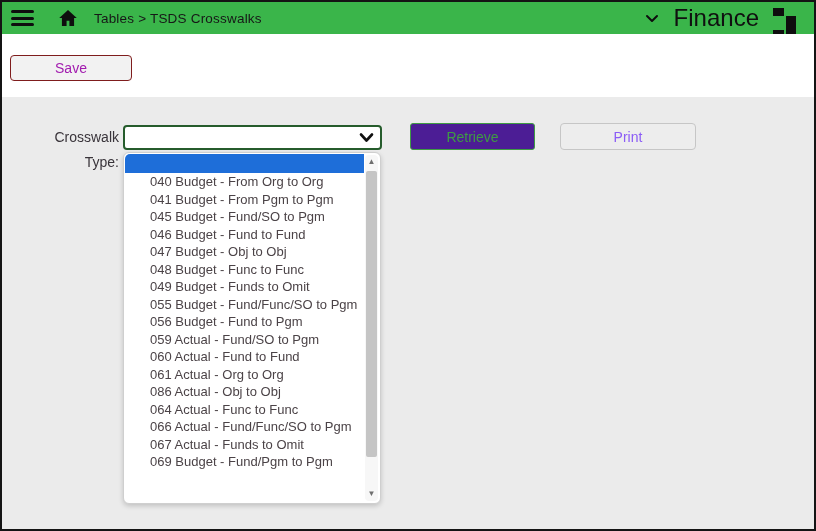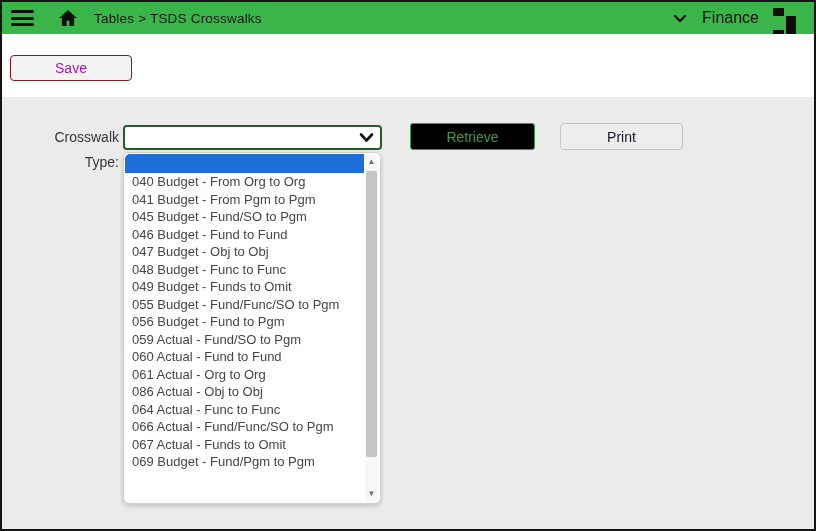--- a/index.html
+++ b/index.html
@@ -15,21 +15,21 @@
   .header {
     position:absolute; top:0; left:0; right:0; height:32px;
     background:#3ab54a; display:flex; align-items:center;
   }
   .menu-icon { width:23px; height:16px; margin-left:9px; display:flex; flex-direction:column; justify-content:space-between; cursor:pointer; }
   .menu-icon span { display:block; height:3px; background:#0e0e0e; border-radius:2px; }
   .home-icon { margin-left:24px; width:20px; height:20px; cursor:pointer; }
   .breadcrumb { margin-left:16px; font-size:13.5px; color:#171717; letter-spacing:.2px; }
   .header-right { margin-left:auto; display:flex; align-items:center; }
   .chev-down { width:16px; height:16px; }
-  .app-name { font-size:16px; color:#101010; margin:0 14px 0 14px; }
+  .app-name { font-size:24px; color:#101010; margin:0 14px 0 14px; }
   .apps-icon { width:23px; height:21px; margin-right:18px; display:grid; grid-template-columns:1fr 1fr; grid-gap:2px; cursor:pointer; }
   .apps-icon i { display:block; background:#0e0e0e; }
   .apps-icon .a1 { height:8px; align-self:start; }
   .apps-icon .a2 { height:13px; align-self:start; }
   .apps-icon .b1 { height:12px; margin-top:8px; }
   .apps-icon .b2 { height:8px; margin-top:-3px; }
 
   
   .save-strip { position:absolute; top:32px; left:0; right:0; height:63px; background:#fff; }
   .btn {
@@ -49,37 +49,37 @@
     font-size:14px; color:#39343a; text-align:right; line-height:25px;
   }
   .select-box {
     position:absolute; left:121px; top:123px; width:259px; height:25px;
     background:#fff; border:2px solid #265c2c; border-radius:4px;
     display:flex; align-items:center; justify-content:flex-end; cursor:pointer;
   }
   .select-box svg { margin-right:6px; }
   .retrieve-btn {
     position:absolute; left:408px; top:121px; width:125px; height:27px;
-    background:#000000; border:1px solid #3f9b44; color:#3f9b44; border-radius:3px;
+    background:#4c1d95; border:1px solid #3f9b44; color:#3f9b44; border-radius:3px;
   }
   .print-btn {
-    position:absolute; left:558px; top:121px; width:123px; height:27px;
-    background:#ededed; border:1px solid #c6c6c6; color:#0f172a; border-radius:4px;
+    position:absolute; left:558px; top:121px; width:136px; height:27px;
+    background:#ededed; border:1px solid #c6c6c6; color:#8b5cf6; border-radius:4px;
   }
 
   
   .dropdown {
     position:absolute; left:121px; top:150px; width:258px; height:352px;
     background:#fff; border:1px solid #cfcfcf; border-radius:6px;
     box-shadow:0 2px 5px rgba(0,0,0,.18); overflow:hidden;
   }
   .options { position:absolute; left:1px; top:1px; right:16px; bottom:1px; overflow:hidden; }
   .opt {
     height:17.5px; line-height:17.5px; font-size:13px; color:#4b4347;
-    padding-left:7px; white-space:nowrap; cursor:default;
+    padding-left:25px; white-space:nowrap; cursor:default;
   }
   .opt.selected { height:19px; background:#1e6ed9; border-top-left-radius:5px; }
 
   .scrollbar {
     position:absolute; top:2px; right:2px; bottom:2px; width:13px;
     background:#f7f7f7; border-radius:4px;
   }
   .scroll-btn {
     position:absolute; left:0; right:0; height:14px; text-align:center;
     font-size:8px; color:#6f6f6f; line-height:14px; cursor:pointer;

